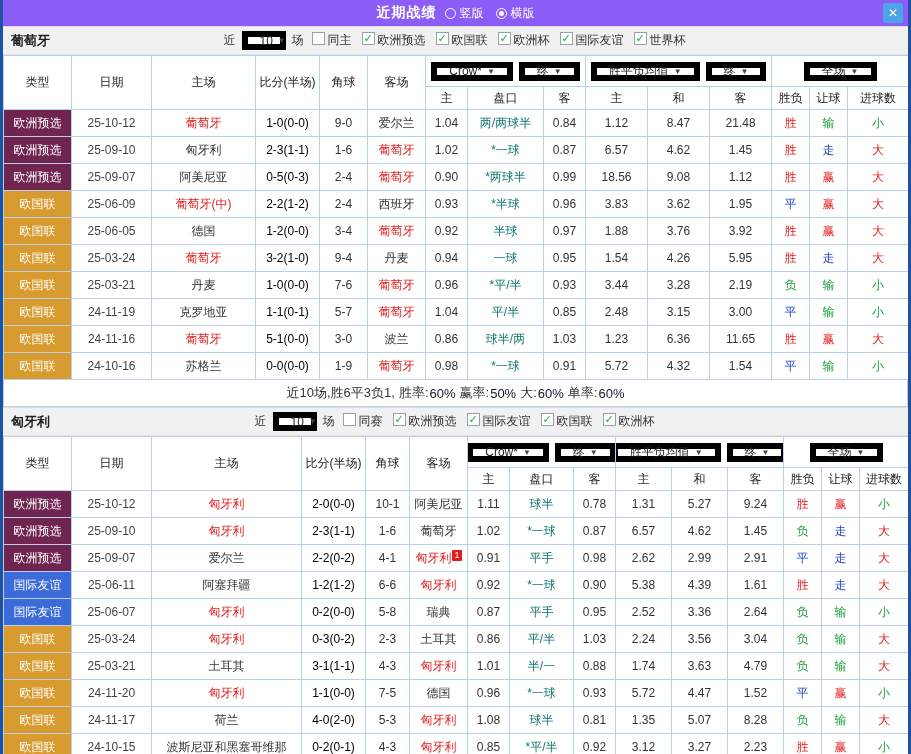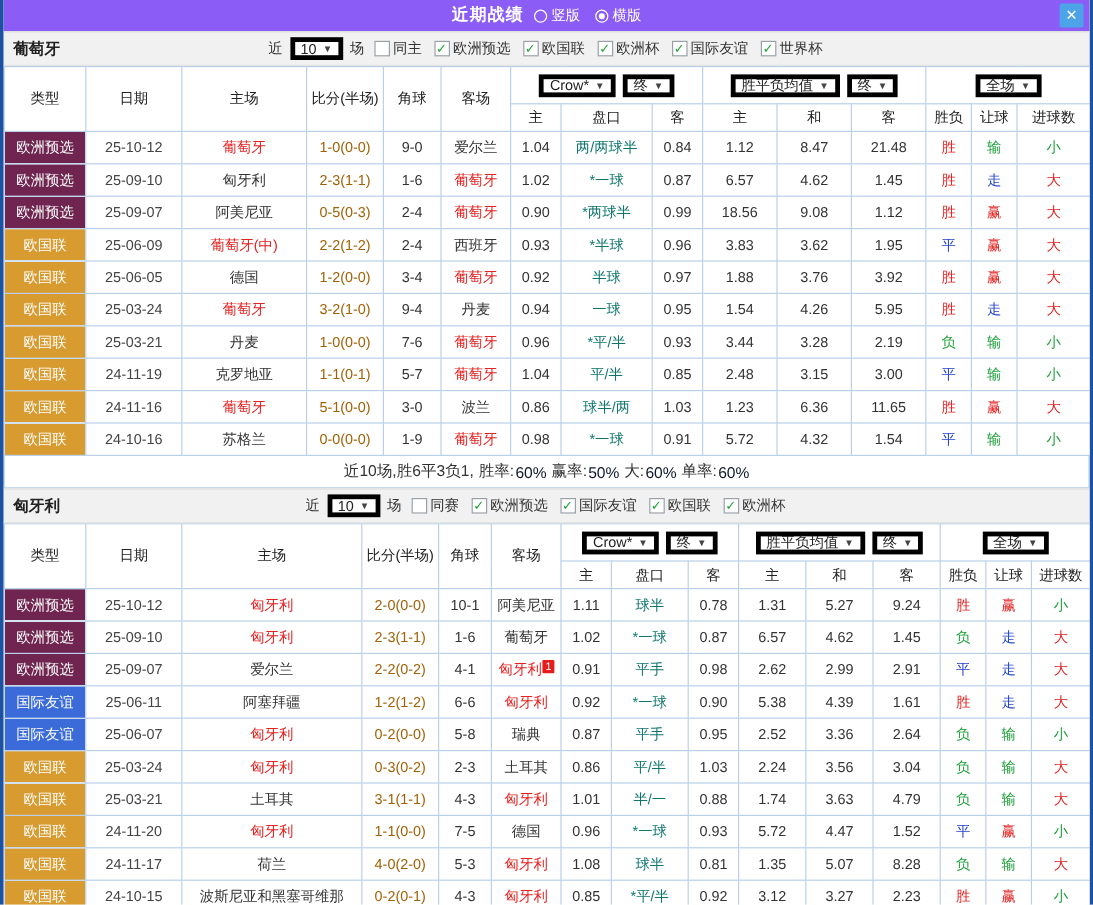--- a/index.html
+++ b/index.html
@@ -18,40 +18,40 @@
   .rdot.on::after{content:"";position:absolute;left:2px;top:2px;width:5px;height:5px;
     background:#fff;border-radius:50%}
   .close{position:absolute;right:5px;top:3px;width:20px;height:20px;background:#4da3e8;
     color:#fff;font-size:12px;line-height:20px;text-align:center;border-radius:2px;cursor:pointer}
   
   .strip{height:29px;background:#f1f1f1;display:flex;align-items:center;position:relative;
     border-top:1px solid #ddd;border-bottom:1px solid #e3e3e3}
   .team-name{position:absolute;left:8px;font-size:13px;font-weight:bold;color:#222}
   .filters{margin:0 auto;display:flex;align-items:center;font-size:12px;color:#333}
   .flabel{margin:0 3px}
-  .sel{display:inline-flex;align-items:center;border:4px solid #000000;background:#fff;
-    height:19px;padding:0 5px;font-size:12px;color:#222;cursor:pointer;white-space:nowrap}
+  .sel{display:inline-flex;align-items:center;border:6px solid #000000;background:#fff;
+    height:19px;padding:0 12px;font-size:12px;color:#222;cursor:pointer;white-space:nowrap}
   .sel .arr{font-size:8px;color:#444;margin-left:5px}
   .nsel{width:44px;justify-content:space-between;margin:0 3px}
-  .chk{display:inline-flex;align-items:center;margin:5px 5px;cursor:pointer;font-size:12px;color:#333;
+  .chk{display:inline-flex;margin:5px 5px;cursor:pointer;font-size:12px;color:#333;
     white-space:nowrap}
   .cbox{width:13px;height:13px;border:1px solid #9aa0a8;background:#fff;display:inline-flex;
     align-items:center;justify-content:center;font-size:11px;font-weight:bold;color:#21a637;
     margin-right:3px}
   .checks{display:inline-flex;align-items:center}
   
   table.grid{width:905px;border-collapse:collapse;table-layout:fixed;font-size:12px}
   .grid th,.grid td{border:1px solid #bad0ea;text-align:center;overflow:hidden;white-space:nowrap}
   .grid thead th{font-weight:normal;color:#222;background:#fff}
   .grid thead tr.hr1 th{height:31px}
   .grid thead tr.hr2 th{height:23px}
   .grid td{height:27px;color:#333;background:#fff}
   td.type{color:#fff}
   td.date{color:#444}
-  td.score{color:#a16207}
+  td.score{color:#000000}
   td.hcp{color:#0f766e}
   td.team{color:#333}
   td.team.hot{color:#e32222}
   .hgroup{display:flex;align-items:center;justify-content:center;gap:6px}
   sup.card{display:inline-block;background:#e51c1c;color:#fff;font-size:9px;line-height:11px;
     padding:0 2px;margin-left:1px;vertical-align:top;border-radius:1px}
   
   .summary{height:27px;width:905px;border:1px solid #bad0ea;border-top:none;display:flex;
     align-items:center;justify-content:center;font-size:13px;color:#333}
   .stats{display:inline-flex;align-items:center}

